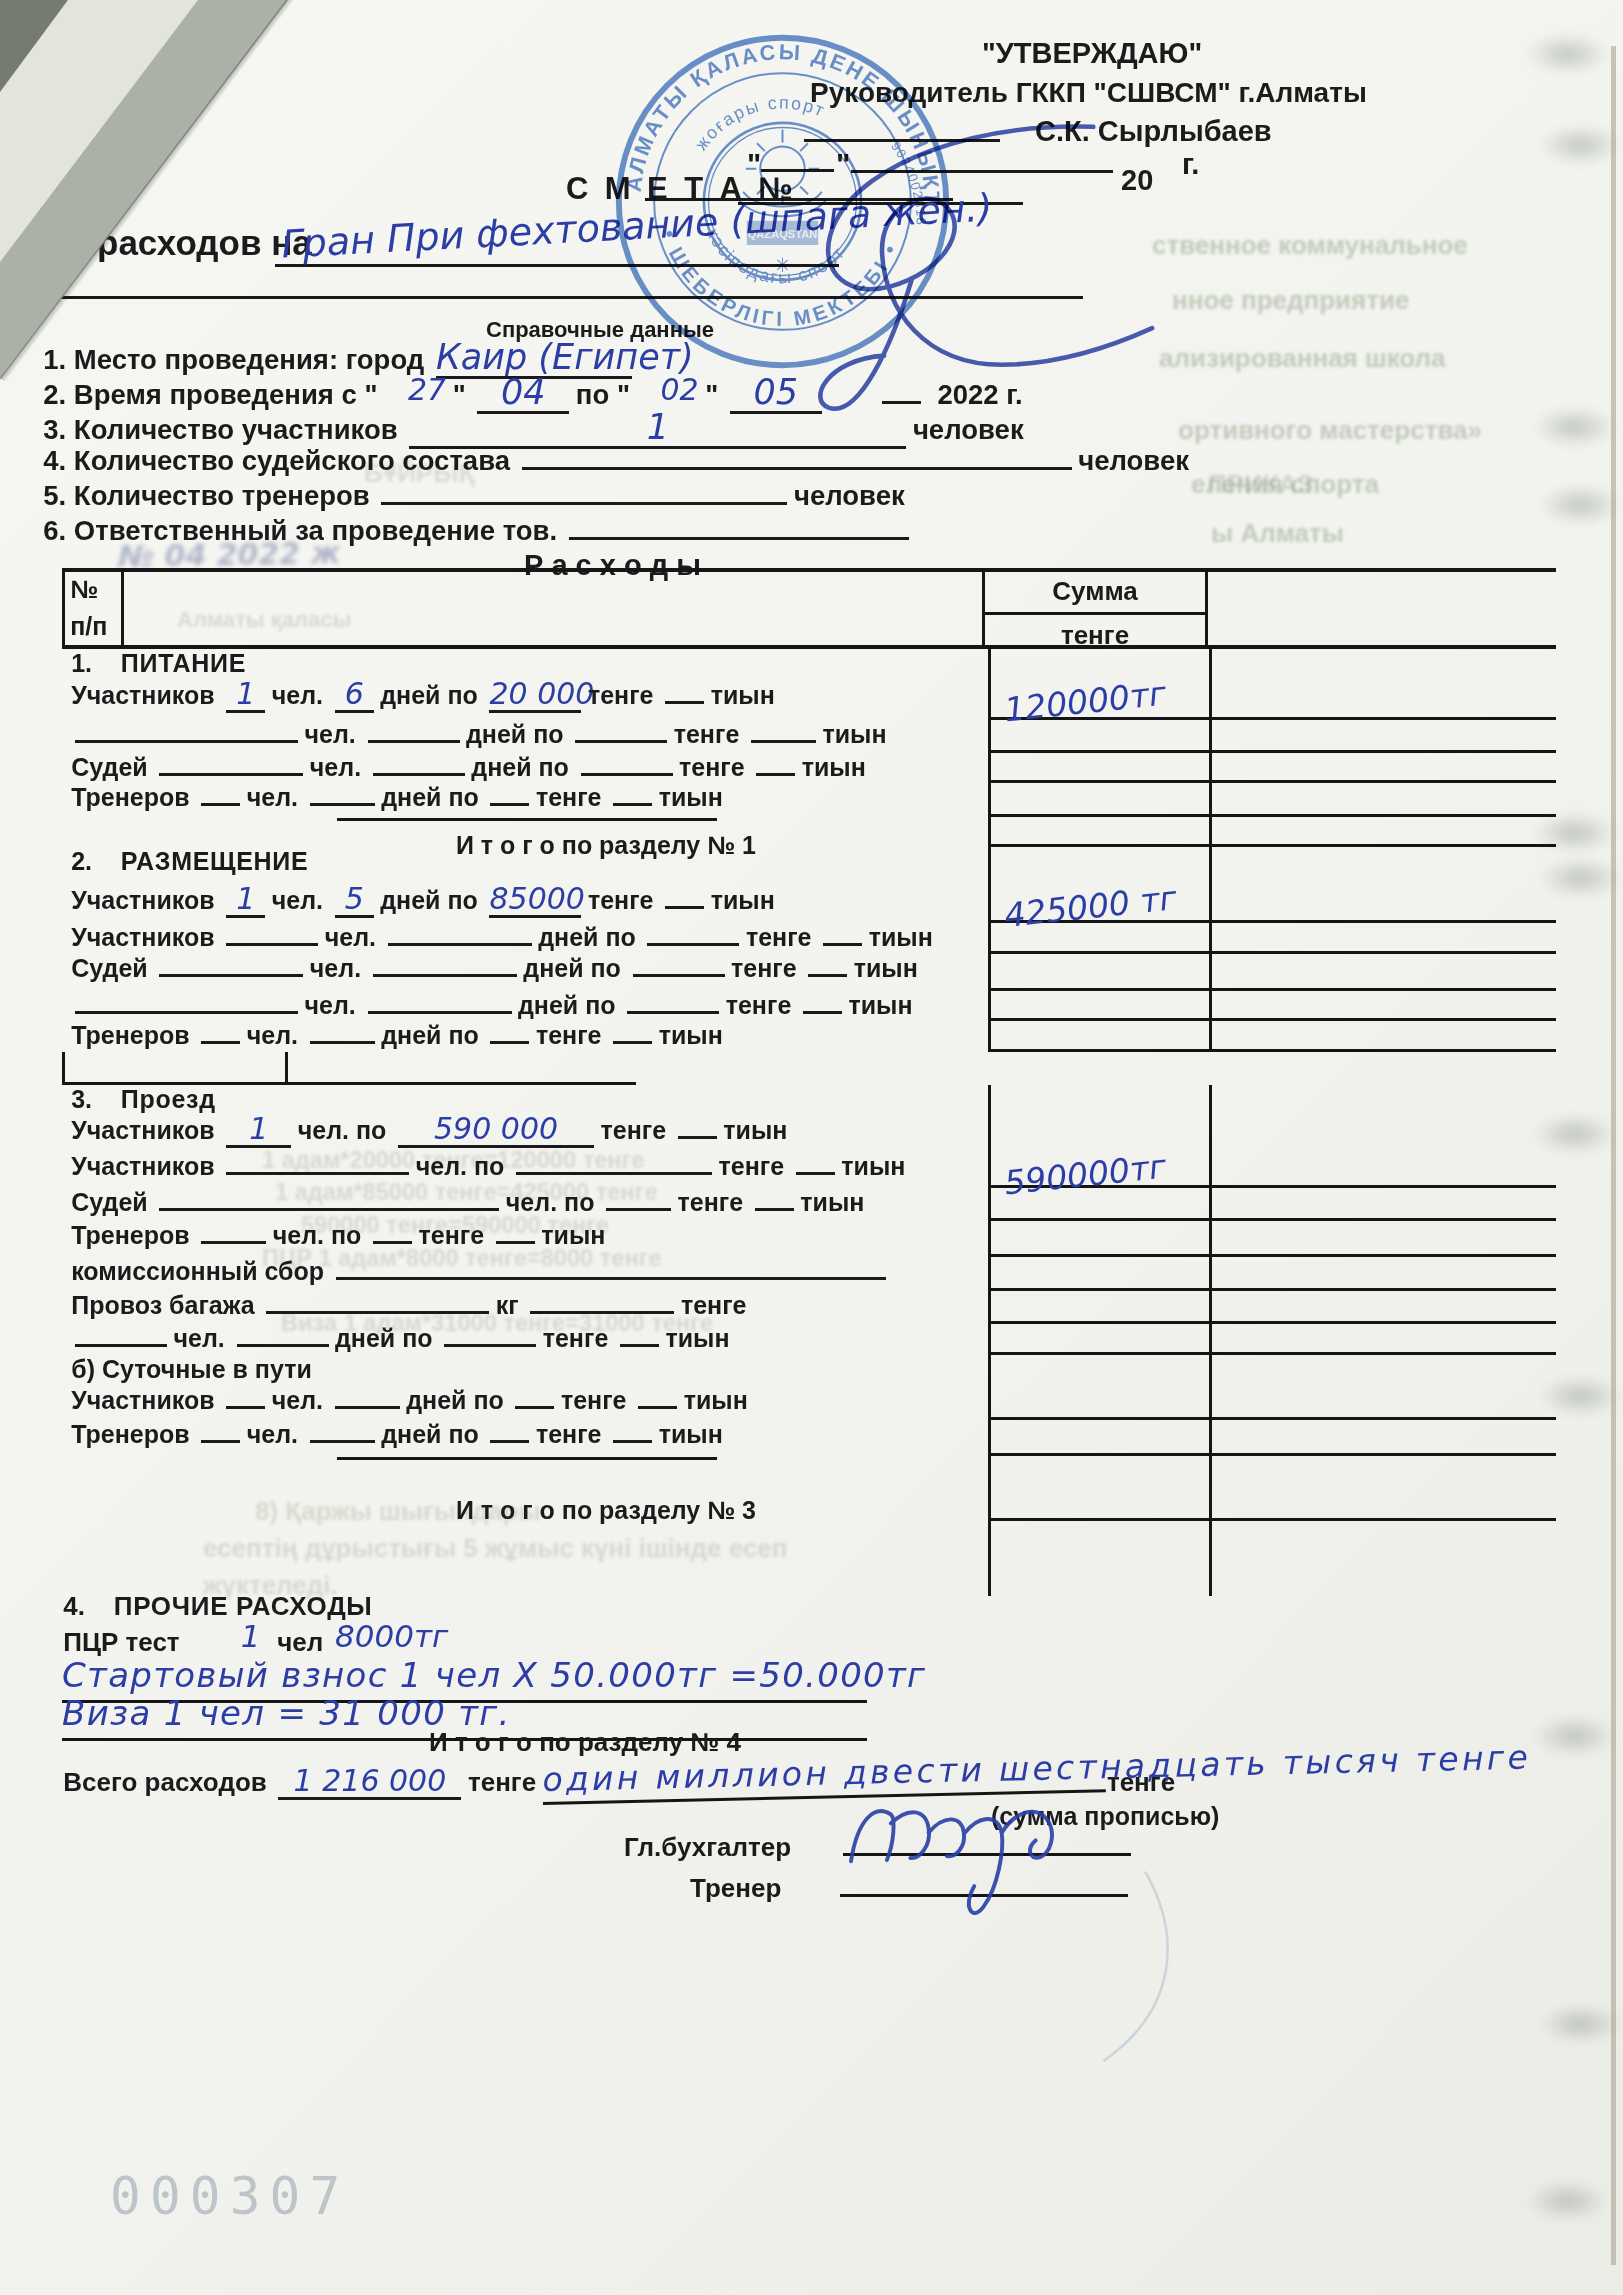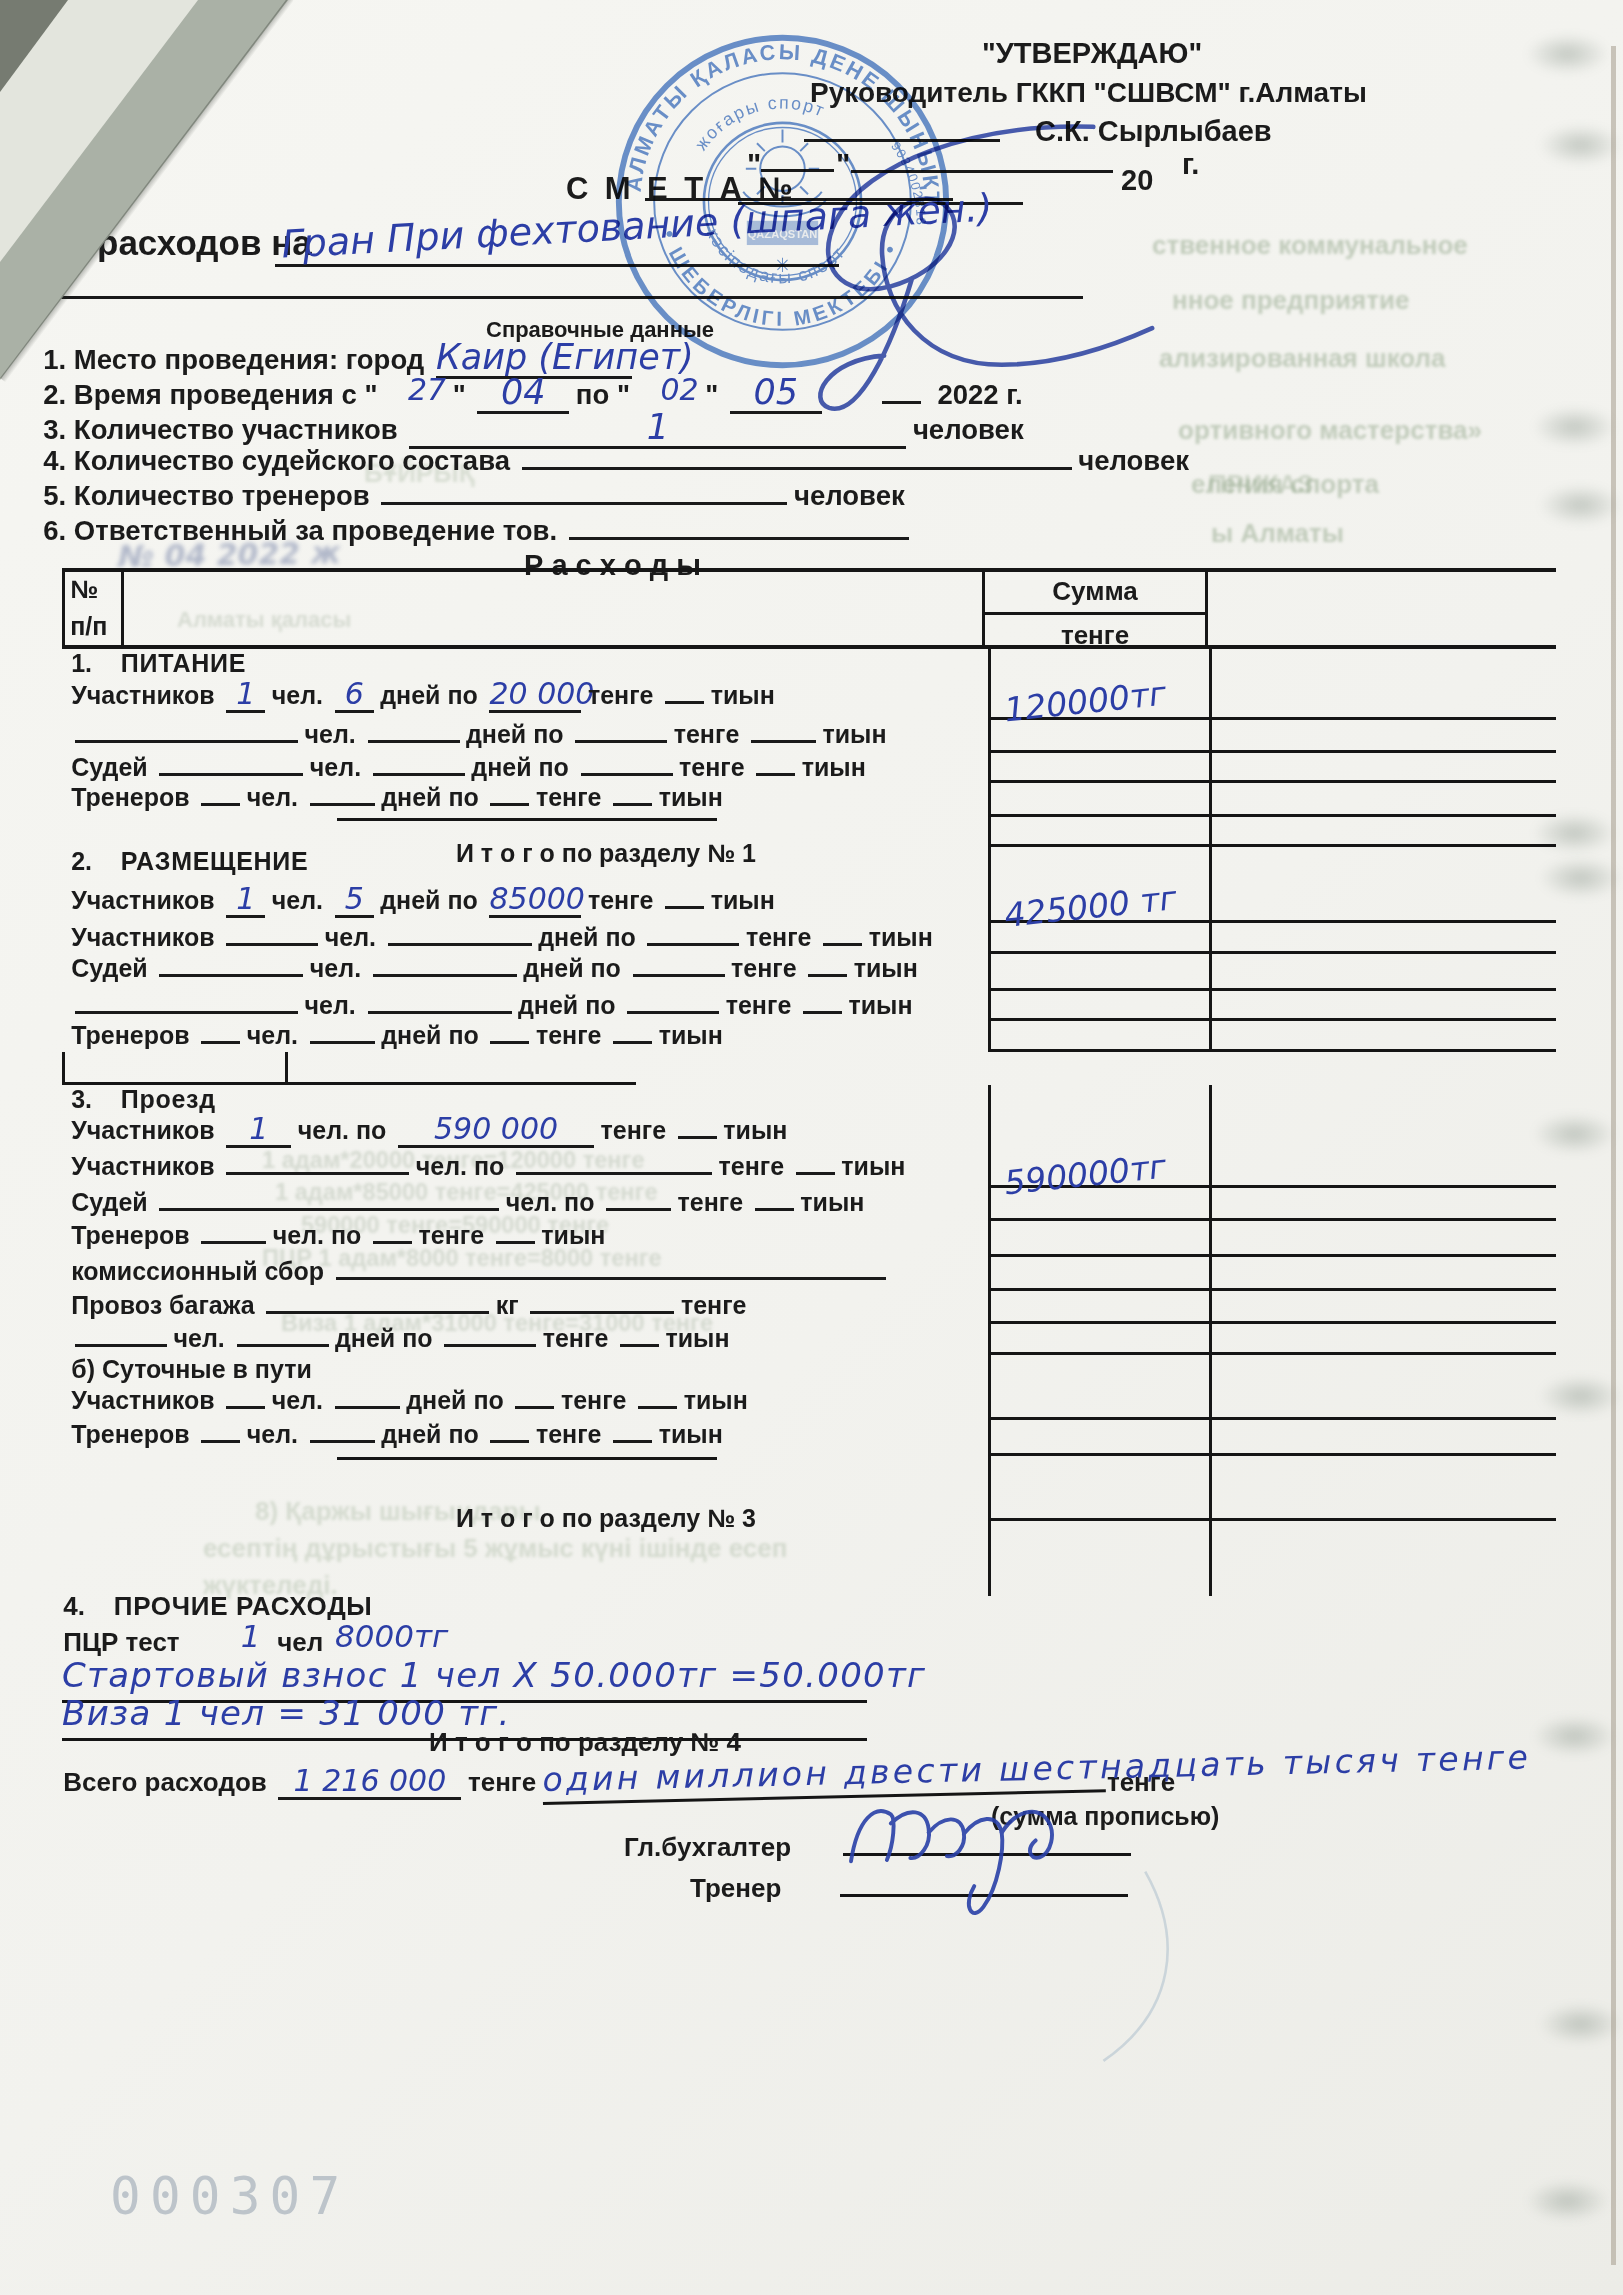--- a/index.html
+++ b/index.html
@@ -51,21 +51,21 @@
   .trow{display:flex;}
   .tleft{flex:0 0 918px;display:flex;align-items:baseline;white-space:nowrap;
          padding:0 0 2.6px 7.9px;font-size:25px;position:relative;}
   .tsum{width:220px;border-left:3.9px solid #161616;position:relative;}
   .textra{width:348px;border-left:3.9px solid #161616;}
   .rline{border-bottom:3.3px solid #151515;}
   .sec-num{margin-right:27.5px;font-weight:bold;}
   .sec-title{font-weight:bold;letter-spacing:0.7px;}
   .itogo .tleft{display:block;}
   .itogo-uline{position:absolute;top:1.3px;left:275px;width:380px;border-top:3.3px solid #161616;}
-  .itogo-text{display:inline-block;margin-left:386px;margin-top:22px;font-weight:bold;}
+  .itogo-text{display:inline-block;margin-left:386px;margin-top:14px;font-weight:bold;}
   .hw-sum{font-family:"DejaVu Sans",sans-serif;font-style:italic;font-size:33px;color:#2c3ea6;
           display:inline-block;transform:rotate(-6deg);margin:2.6px 0 0 13px;white-space:nowrap;}
 
   
   .p4{position:absolute;left:62px;top:1591px;width:1499px;z-index:2;}
   .p4 .frow{font-size:26px;}
   .p4 .tk-hw{font-size:31px;}
   .itogo4{font-weight:bold;margin-left:367px;}
   .note{font-weight:bold;font-size:25px;margin-left:929px;}
   .sigrow{display:flex;align-items:baseline;white-space:nowrap;}

